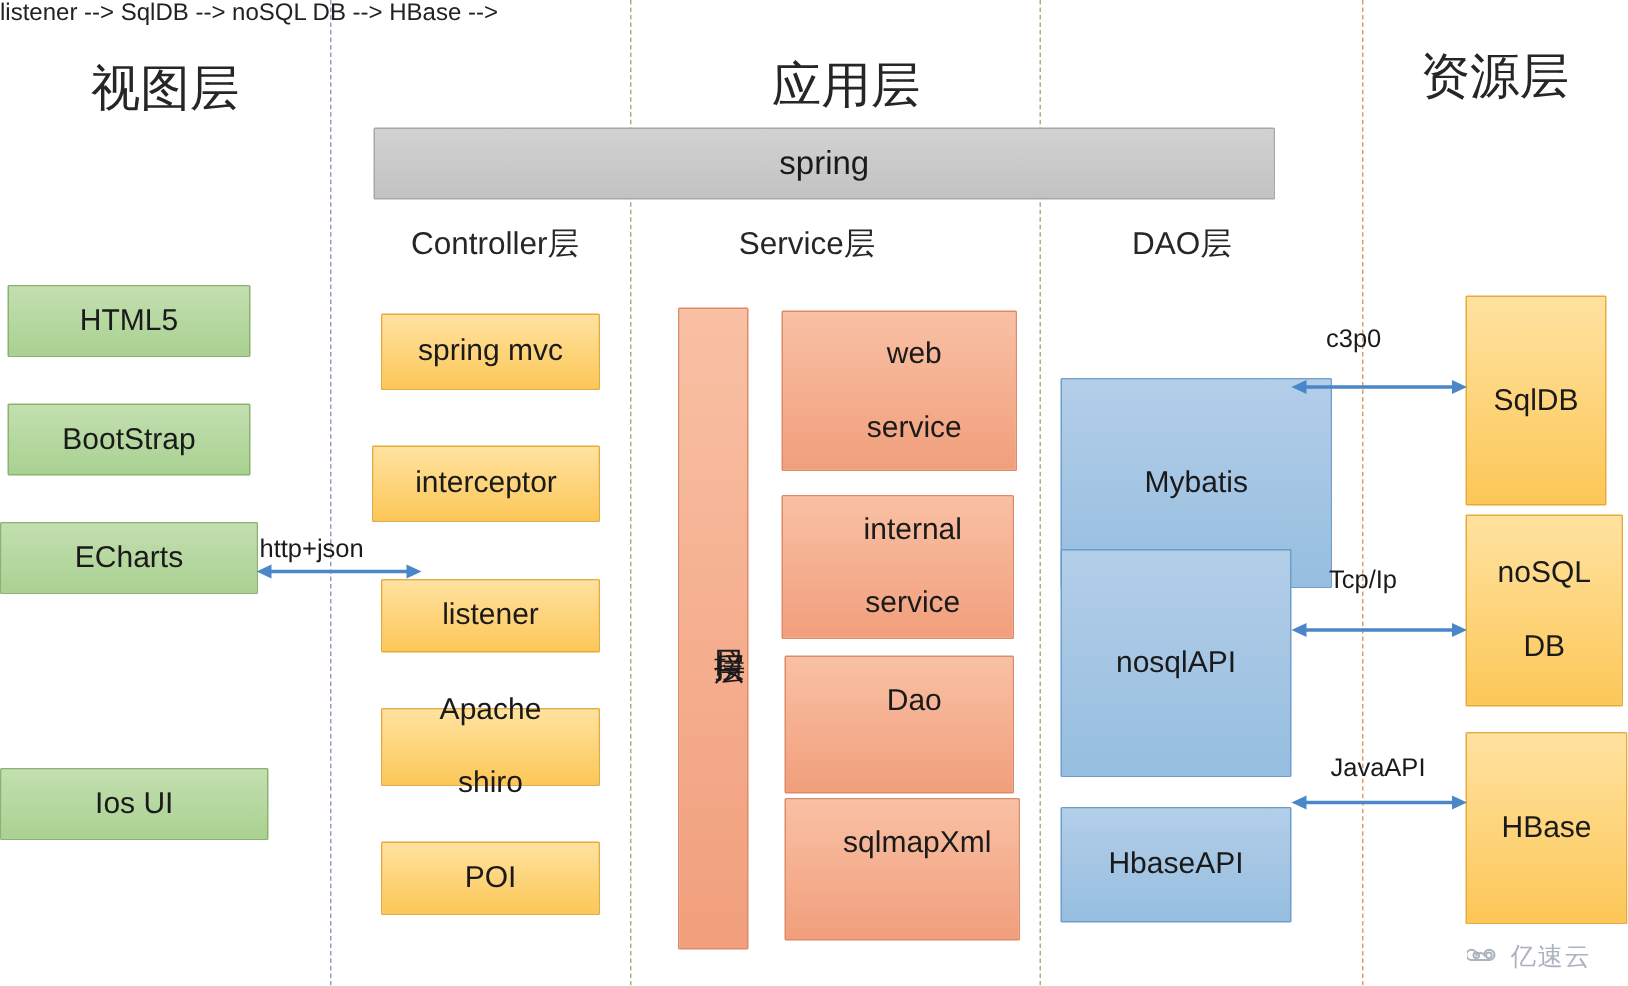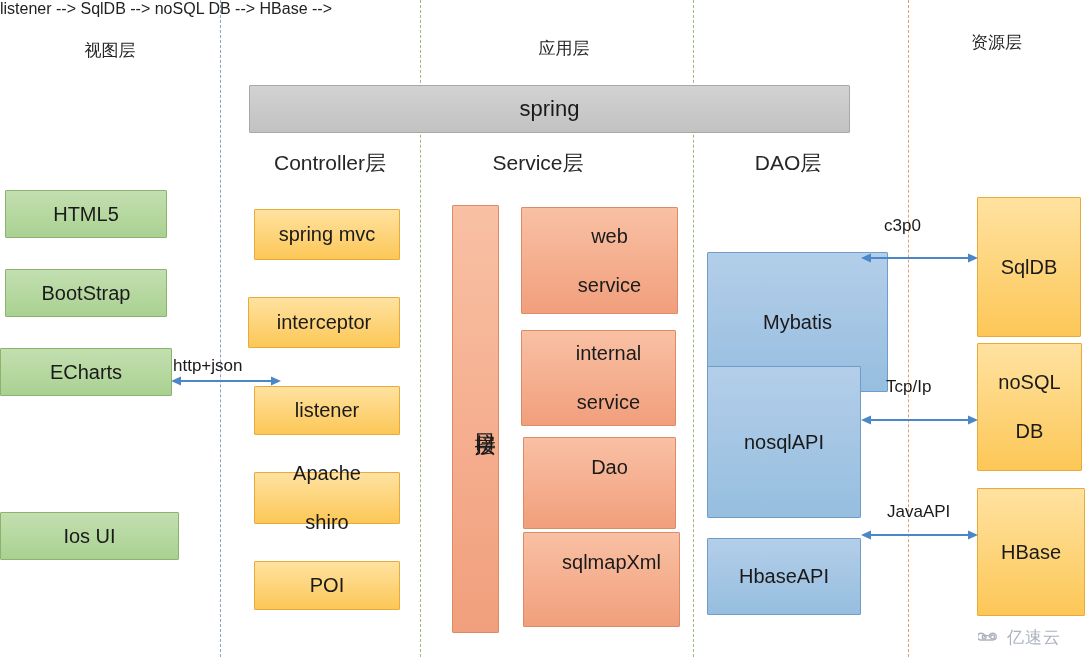--- a/index.html
+++ b/index.html
@@ -16,21 +16,21 @@
   
   .divider { position:absolute; top:0; width:0; height:657px; }
   .div-blue   { border-left:1.5px dashed #8fa3bf; }
   .div-green  { border-left:1.5px dashed #9bbb7a; }
   .div-orange { border-left:1.5px dashed #e0a06a; }
 
   
   .col-title {
     position:absolute;
     text-align:center;
-    font-size:17px;
+    font-size:33px;
     color:#262626;
     white-space:nowrap;
     line-height:1;
   }
   .sub-title {
     position:absolute;
     text-align:center;
     font-size:21px;
     color:#262626;
     white-space:nowrap;
@@ -196,21 +196,21 @@
     <span>Mybatis</span>
   </div>
   <div class="node blue" style="left:707px; top:366px; width:154px; height:152px;">
     <span>nosqlAPI</span>
   </div>
   <div class="node blue" style="left:707px; top:538px; width:154px; height:77px;">
     <span>HbaseAPI</span>
   </div>
 
   
-  <div class="node amber" style="left:977px; top:197px; width:104px; height:140px;">
+  <div class="node amber" style="left:977px; top:197px; width:94px; height:140px;">
     <span>SqlDB</span>
   </div>
   <div class="node amber" style="left:977px; top:343px; width:105px; height:128px;">
     <span>
       <span>noSQL</span><br>
       <span>DB</span>
     </span>
   </div>
   <div class="node amber" style="left:977px; top:488px; width:108px; height:128px;">
     <span>HBase</span>

